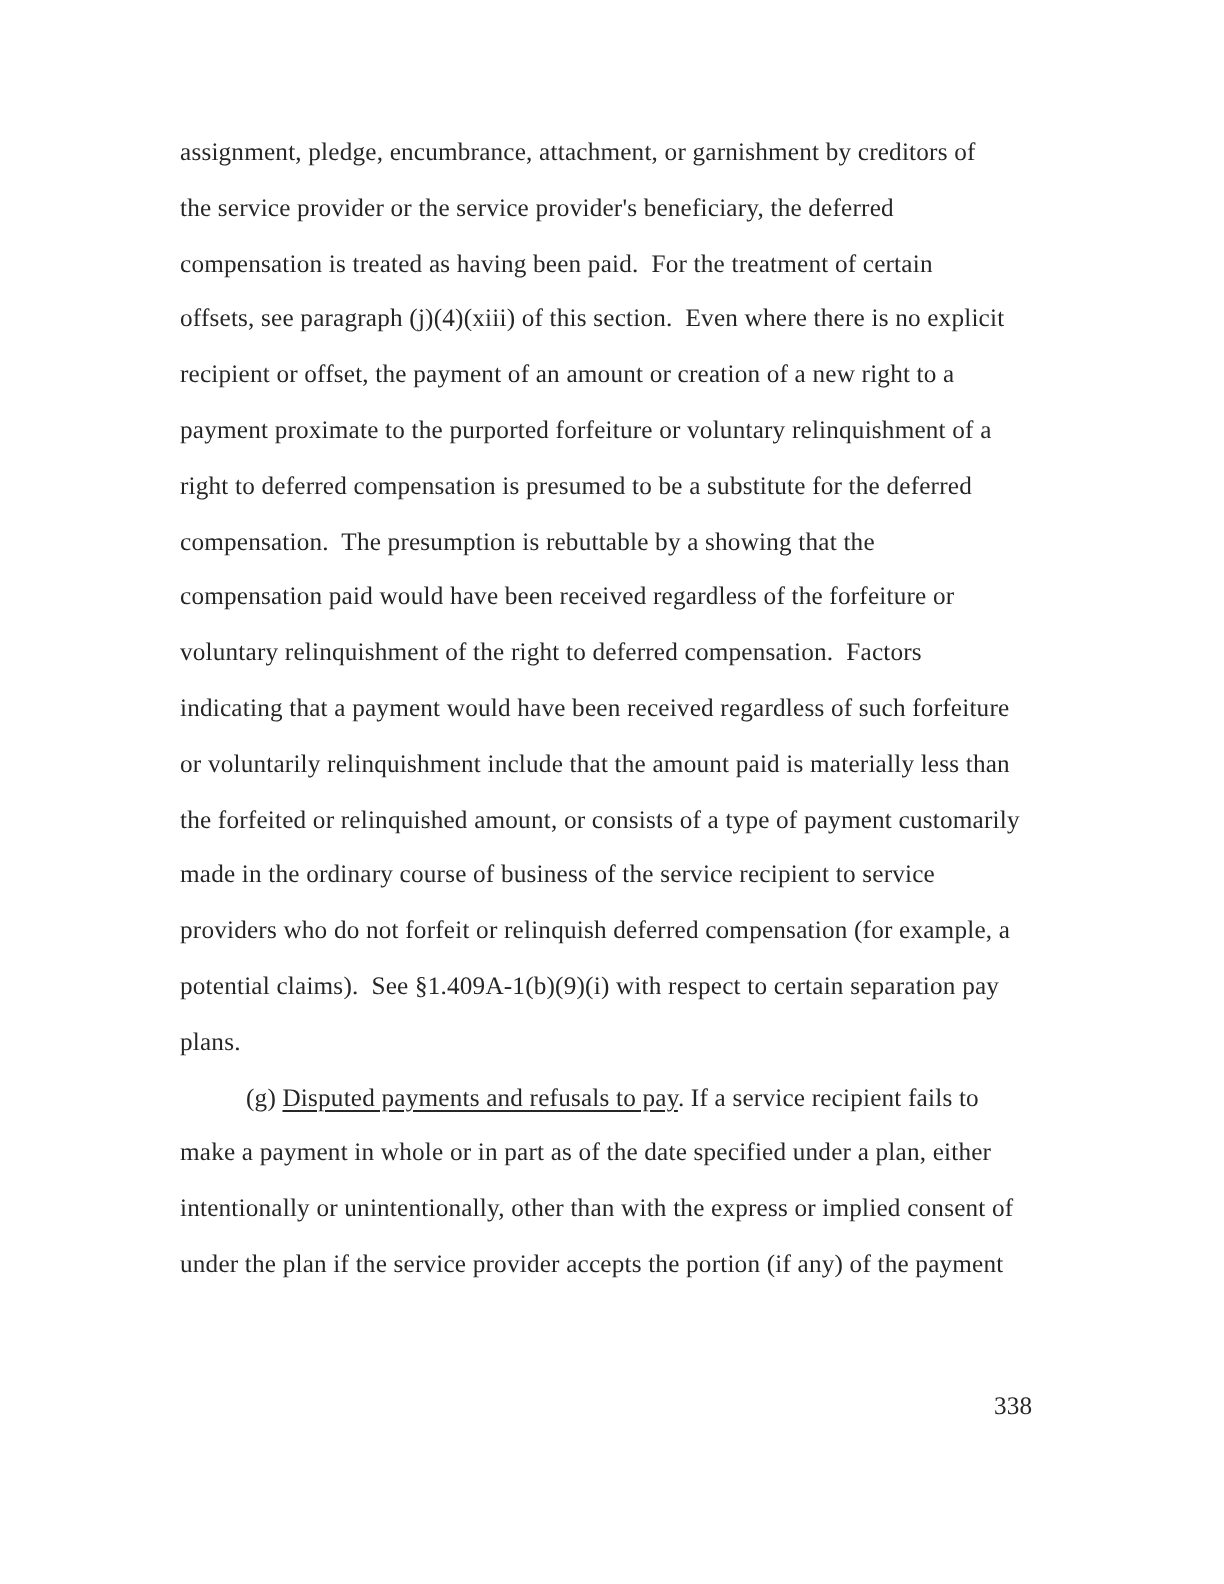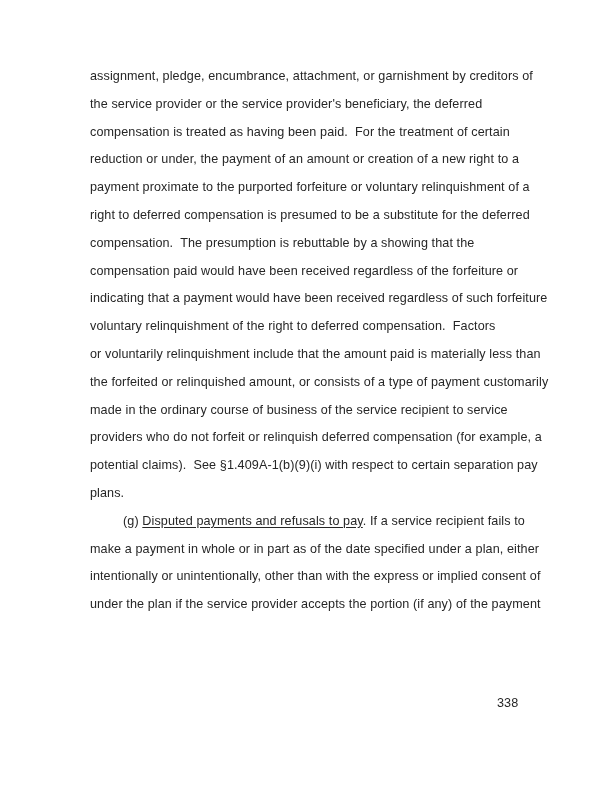--- a/index.html
+++ b/index.html
@@ -6,21 +6,21 @@
     margin: 0;
     padding: 0;
     background: #ffffff;
   }
   .page {
     position: relative;
     width: 612px;
     height: 792px;
     background: #ffffff;
     overflow: hidden;
-    font-family: Liberation Sans, sans-serif;
+    font-family: Liberation Serif, serif;
     color: #262626;
   }
   .text-block {
     position: absolute;
     left: 90px;
     top: 63px;
     width: 460px;
   }
   .line {
     height: 27.8px;
@@ -46,27 +46,28 @@
   }
 </style>
 </head>
 <body>
 
 <div class="page" style="background: rgb(255, 255, 255); color: rgb(38, 38, 38);">
   <div class="text-block">
       <div class="line">assignment, pledge, encumbrance, attachment, or garnishment by creditors of</div>
       <div class="line">the service provider or the service provider's beneficiary, the deferred</div>
       <div class="line">compensation is treated as having been paid.  For the treatment of certain</div>
-      <div class="line">reduction or under, the payment of an amount or creation of a new right to a</div>
+      <div class="line">offsets, see paragraph (j)(4)(xiii) of this section.  Even where there is no explicit</div>
+      <div class="line">recipient or offset, the payment of an amount or creation of a new right to a</div>
       <div class="line">payment proximate to the purported forfeiture or voluntary relinquishment of a</div>
       <div class="line">right to deferred compensation is presumed to be a substitute for the deferred</div>
       <div class="line">compensation.  The presumption is rebuttable by a showing that the</div>
       <div class="line">compensation paid would have been received regardless of the forfeiture or</div>
+      <div class="line">voluntary relinquishment of the right to deferred compensation.  Factors</div>
       <div class="line">indicating that a payment would have been received regardless of such forfeiture</div>
-      <div class="line">voluntary relinquishment of the right to deferred compensation.  Factors</div>
       <div class="line">or voluntarily relinquishment include that the amount paid is materially less than</div>
       <div class="line">the forfeited or relinquished amount, or consists of a type of payment customarily</div>
       <div class="line">made in the ordinary course of business of the service recipient to service</div>
       <div class="line">providers who do not forfeit or relinquish deferred compensation (for example, a</div>
       <div class="line">potential claims).  See §1.409A-1(b)(9)(i) with respect to certain separation pay</div>
       <div class="line">plans.</div>
       <div class="line indent"><span>(g) </span><span class="u">Disputed payments and refusals to pay</span><span>. If a service recipient fails to</span></div>
       <div class="line">make a payment in whole or in part as of the date specified under a plan, either</div>
       <div class="line">intentionally or unintentionally, other than with the express or implied consent of</div>
       <div class="line">under the plan if the service provider accepts the portion (if any) of the payment</div>

